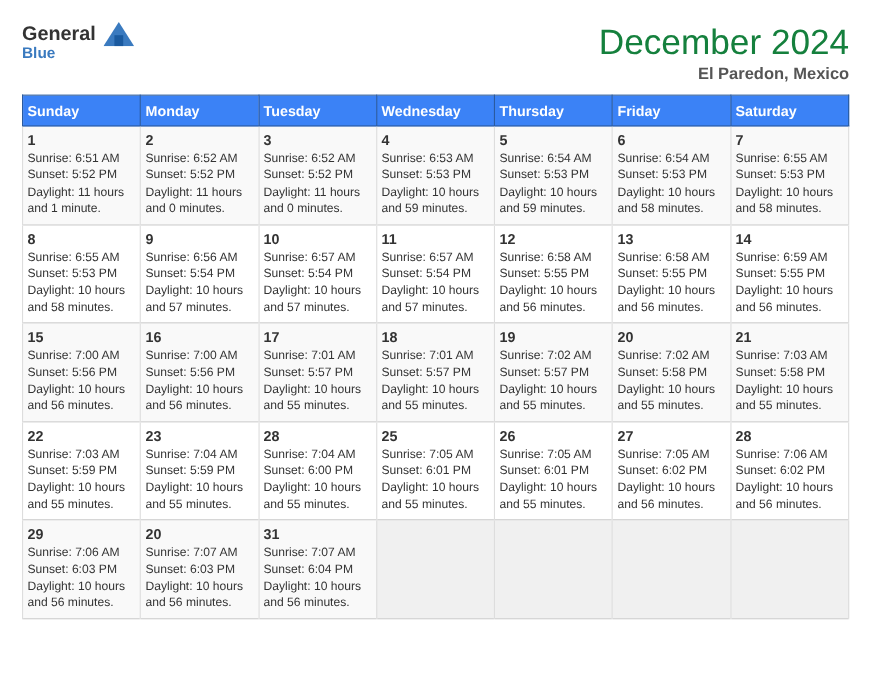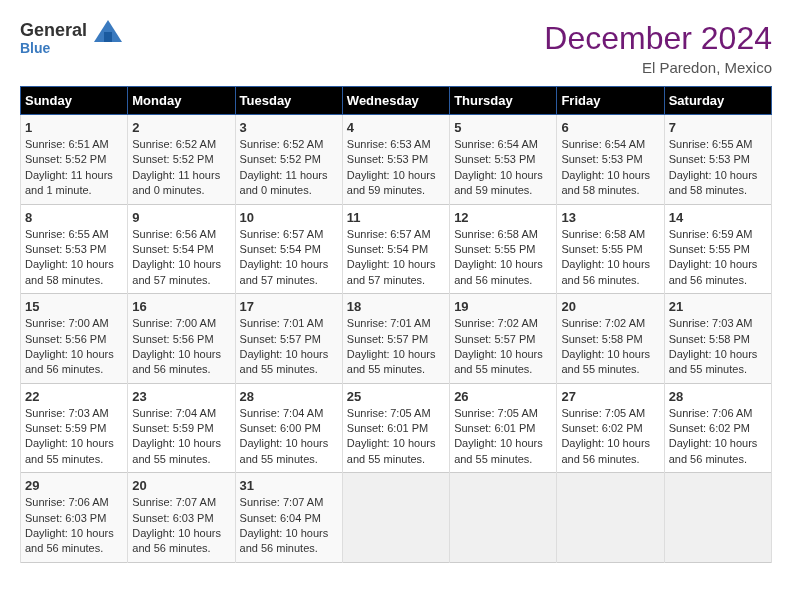--- a/index.html
+++ b/index.html
@@ -19,34 +19,35 @@
     .logo {
       display: flex;
       align-items: flex-end;
     }
     .title-block {
       text-align: right;
     }
     .month-title {
       font-size: 32px;
       font-weight: normal;
-      color: #701a75;
+      color: #15803d;
     }
     .location {
       font-size: 15px;
       color: #555;
       margin-top: 2px;
+      font-weight: bold;
     }
     .calendar {
       width: 100%;
       border-collapse: collapse;
       font-size: 11px;
     }
     .calendar thead th {
-      background: #000000;
+      background: #3b82f6;
       color: #fff;
       padding: 6px 4px;
       text-align: left;
       font-size: 13px;
       font-weight: bold;
       border: 1px solid #2a5a9f;
     }
     .calendar tbody tr {
       border-bottom: 1px solid #ccc;
     }

